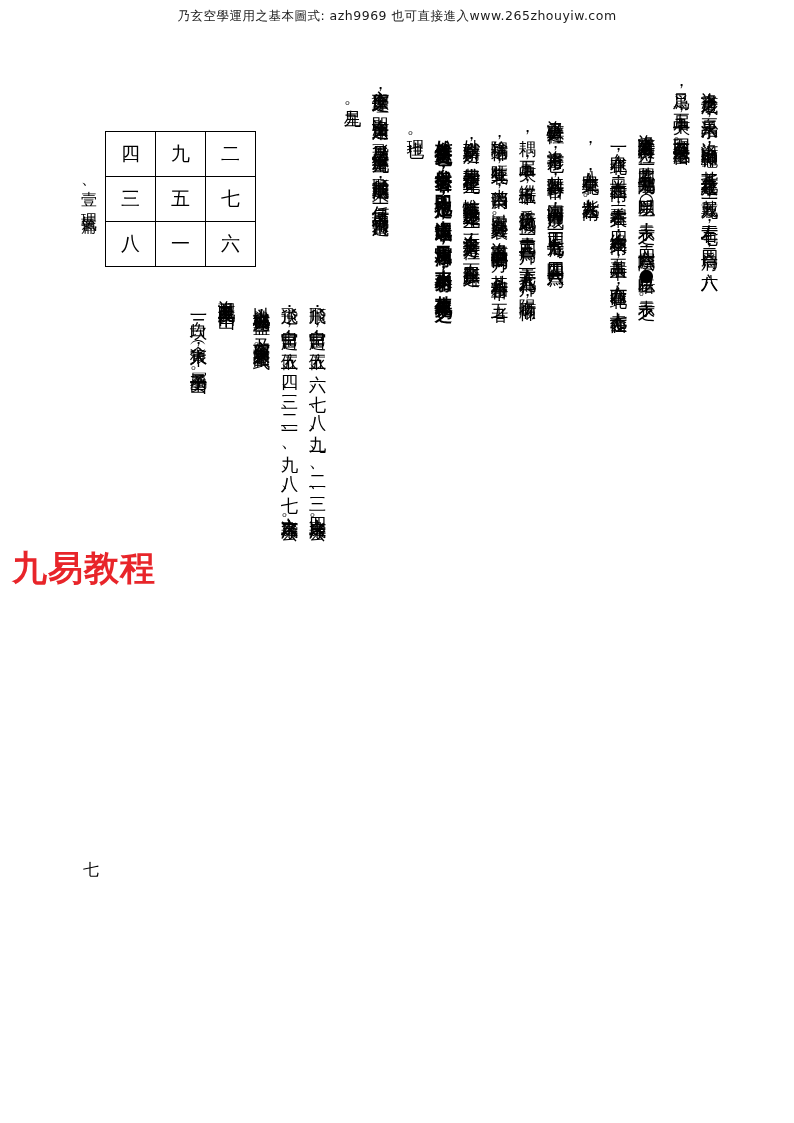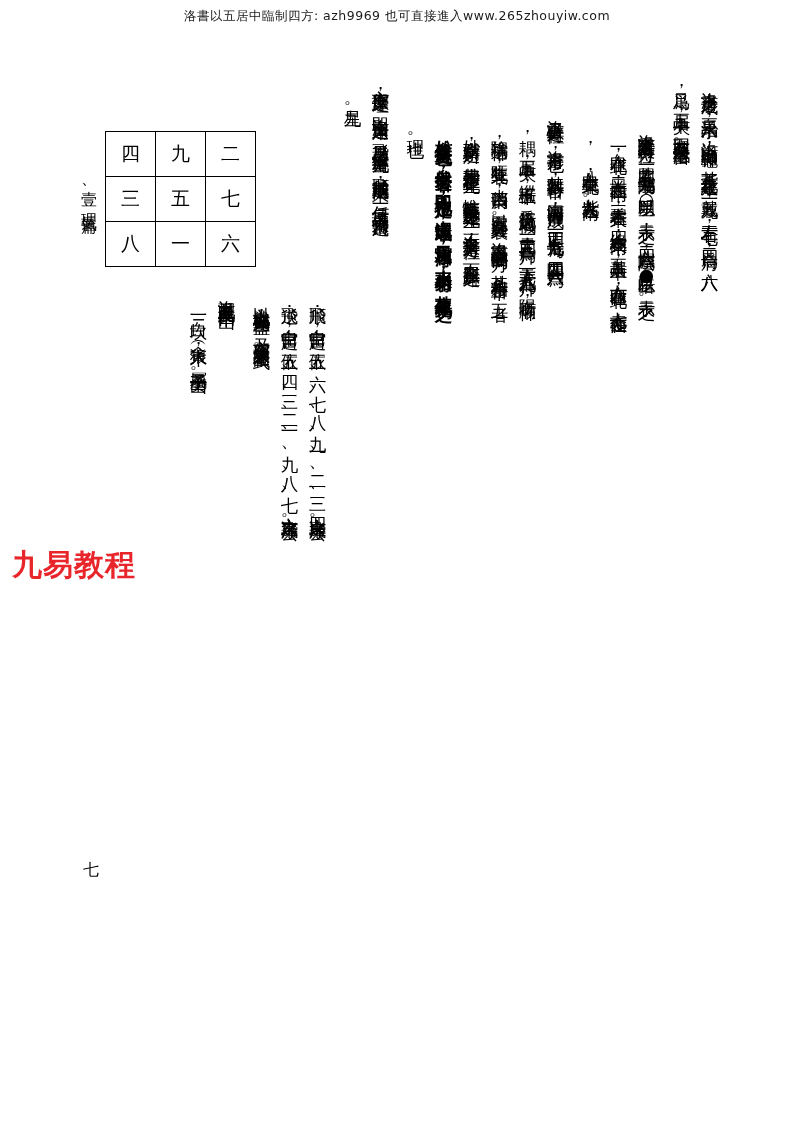--- a/index.html
+++ b/index.html
@@ -95,29 +95,29 @@
   }
 
   
   #watermark {
     position: absolute;
     left: 12px;
     top: 497px;
     color: #e8252a;
     font-family: "DejaVu Sans", "Liberation Sans", sans-serif;
     font-weight: bold;
-    font-size: 30px;
+    font-size: 35px;
     letter-spacing: 1px;
     white-space: nowrap;
   }
 </style>
 </head>
 <body>
 
-<div id="header-note">洛書以五居中臨制四方: azh9969    也可直接進入www.265zhouyiw.com</div>
+<div id="header-note">乃玄空學運用之基本圖式: azh9969    也可直接進入www.265zhouyiw.com</div>
 
 <div id="page">
 
   <div class="vcol" style="left:700px; top:30px; height:880px;">洛書之形成：夏禹治水，洛河中出顯神龜，其背上之花紋是：戴九履一，左三右七，二四爲肩，六八</div>
   <div class="vcol" style="left:672px; top:30px; height:880px;">爲足，五居中央，因取其象而成洛書。</div>
 
   <div class="vcol" style="left:637px; top:72px; height:840px;">洛書之陰陽五行及方位：此圖一三五七九屬陽，以明星○表示之；二四六八屬陰，以暗星●表示之。</div>
   <div class="vcol" style="left:609px; top:90px; height:820px;">一白水在北，二黑土在西南，三碧木在東，四綠木在東南，五黃土居中，六白金在西北，七赤金在西</div>
   <div class="vcol" style="left:581px; top:90px; height:820px;">，八白土在東北，九紫火在南。</div>
 

